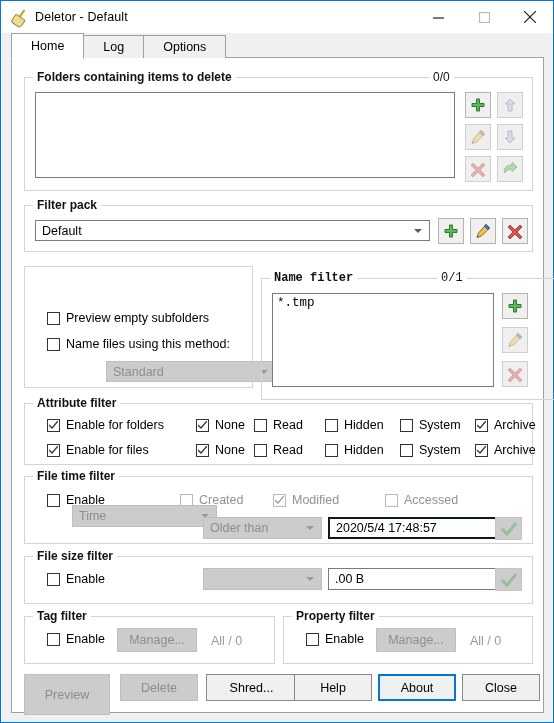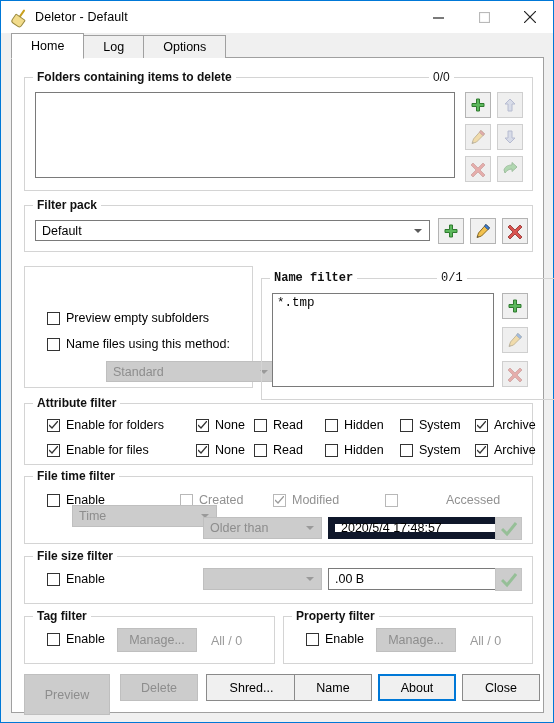--- a/index.html
+++ b/index.html
@@ -85,21 +85,21 @@
     font-size:12.5px;display:flex;align-items:center;padding-left:6px;color:#000;
   }
   .combo .arrow{
     position:absolute;right:7px;top:50%;margin-top:-2px;
     width:0;height:0;border-left:4px solid transparent;border-right:4px solid transparent;
     border-top:4px solid #5a5a5a;
   }
   .combo.disabled{background:#cccccc;border-color:#bfbfbf;color:#8d8d8d;}
   .combo.disabled .arrow{border-top-color:#9a9a9a;}
   .textfield{
-    position:absolute;box-sizing:border-box;border:7px solid #0f172a;background:#fff;
+    position:absolute;box-sizing:border-box;border:2px solid #0f172a;background:#fff;
     font-size:12.5px;display:flex;align-items:center;padding-left:6px;color:#000;
   }
   
   .cb{position:absolute;display:flex;align-items:center;font-size:12.5px;color:#000;white-space:nowrap;}
   .cb .box{
     width:13px;height:13px;box-sizing:border-box;border:1px solid #333;background:#fff;
     margin-right:6px;position:relative;flex:none;
   }
   .cb .box svg{position:absolute;left:1px;top:1px;}
   .cb.disabled{color:#919191;}
@@ -351,21 +351,21 @@
         <span>Created</span>
       </div>
       <div class="cb disabled" style="left:248px;top:16px;">
         <span class="box">
             <svg width="9" height="9">
               <polyline points="0,4 3,7 9,0" fill="none" stroke="#9a9a9a" stroke-width="1.3"></polyline>
             </svg>
           </span>
         <span>Modified</span>
       </div>
-      <div class="cb disabled" style="left:360px;top:16px;gap:42px;">
+      <div class="cb disabled" style="left:360px;top:16px;">
         <span class="box"></span>
         <span>Accessed</span>
       </div>
       <div class="combo disabled" style="left:47px;top:28px;width:145px;height:22px;">
         <span>Time</span>
         <span class="arrow"></span>
       </div>
       <div class="combo disabled" style="left:178px;top:40px;width:119px;height:22px;">
         <span>Older than</span>
         <span class="arrow"></span>
@@ -417,18 +417,18 @@
         <span class="box"></span>
         <span>Enable</span>
       </div>
       <div class="pbtn disabled" style="left:92px;top:11px;width:80px;height:24px;">Manage...</div>
       <div class="staticdim" style="left:186px;top:17px;">All / 0</div>
     </div>
 
     <div class="pbtn disabled" style="left:12px;top:616px;width:86px;height:41px;">Preview</div>
     <div class="pbtn disabled" style="left:108px;top:616px;width:78px;height:27px;">Delete</div>
     <div class="pbtn" style="left:194px;top:616px;width:91px;height:27px;">Shred...</div>
-    <div class="pbtn" style="left:282px;top:616px;width:78px;height:27px;">Name</div>
+    <div class="pbtn" style="left:282px;top:616px;width:78px;height:27px;">Help</div>
     <div class="pbtn focused" style="left:366px;top:616px;width:78px;height:27px;">About</div>
     <div class="pbtn" style="left:450px;top:616px;width:78px;height:27px;">Close</div>
 
   </div>
 </div>
 
 </body></html>

